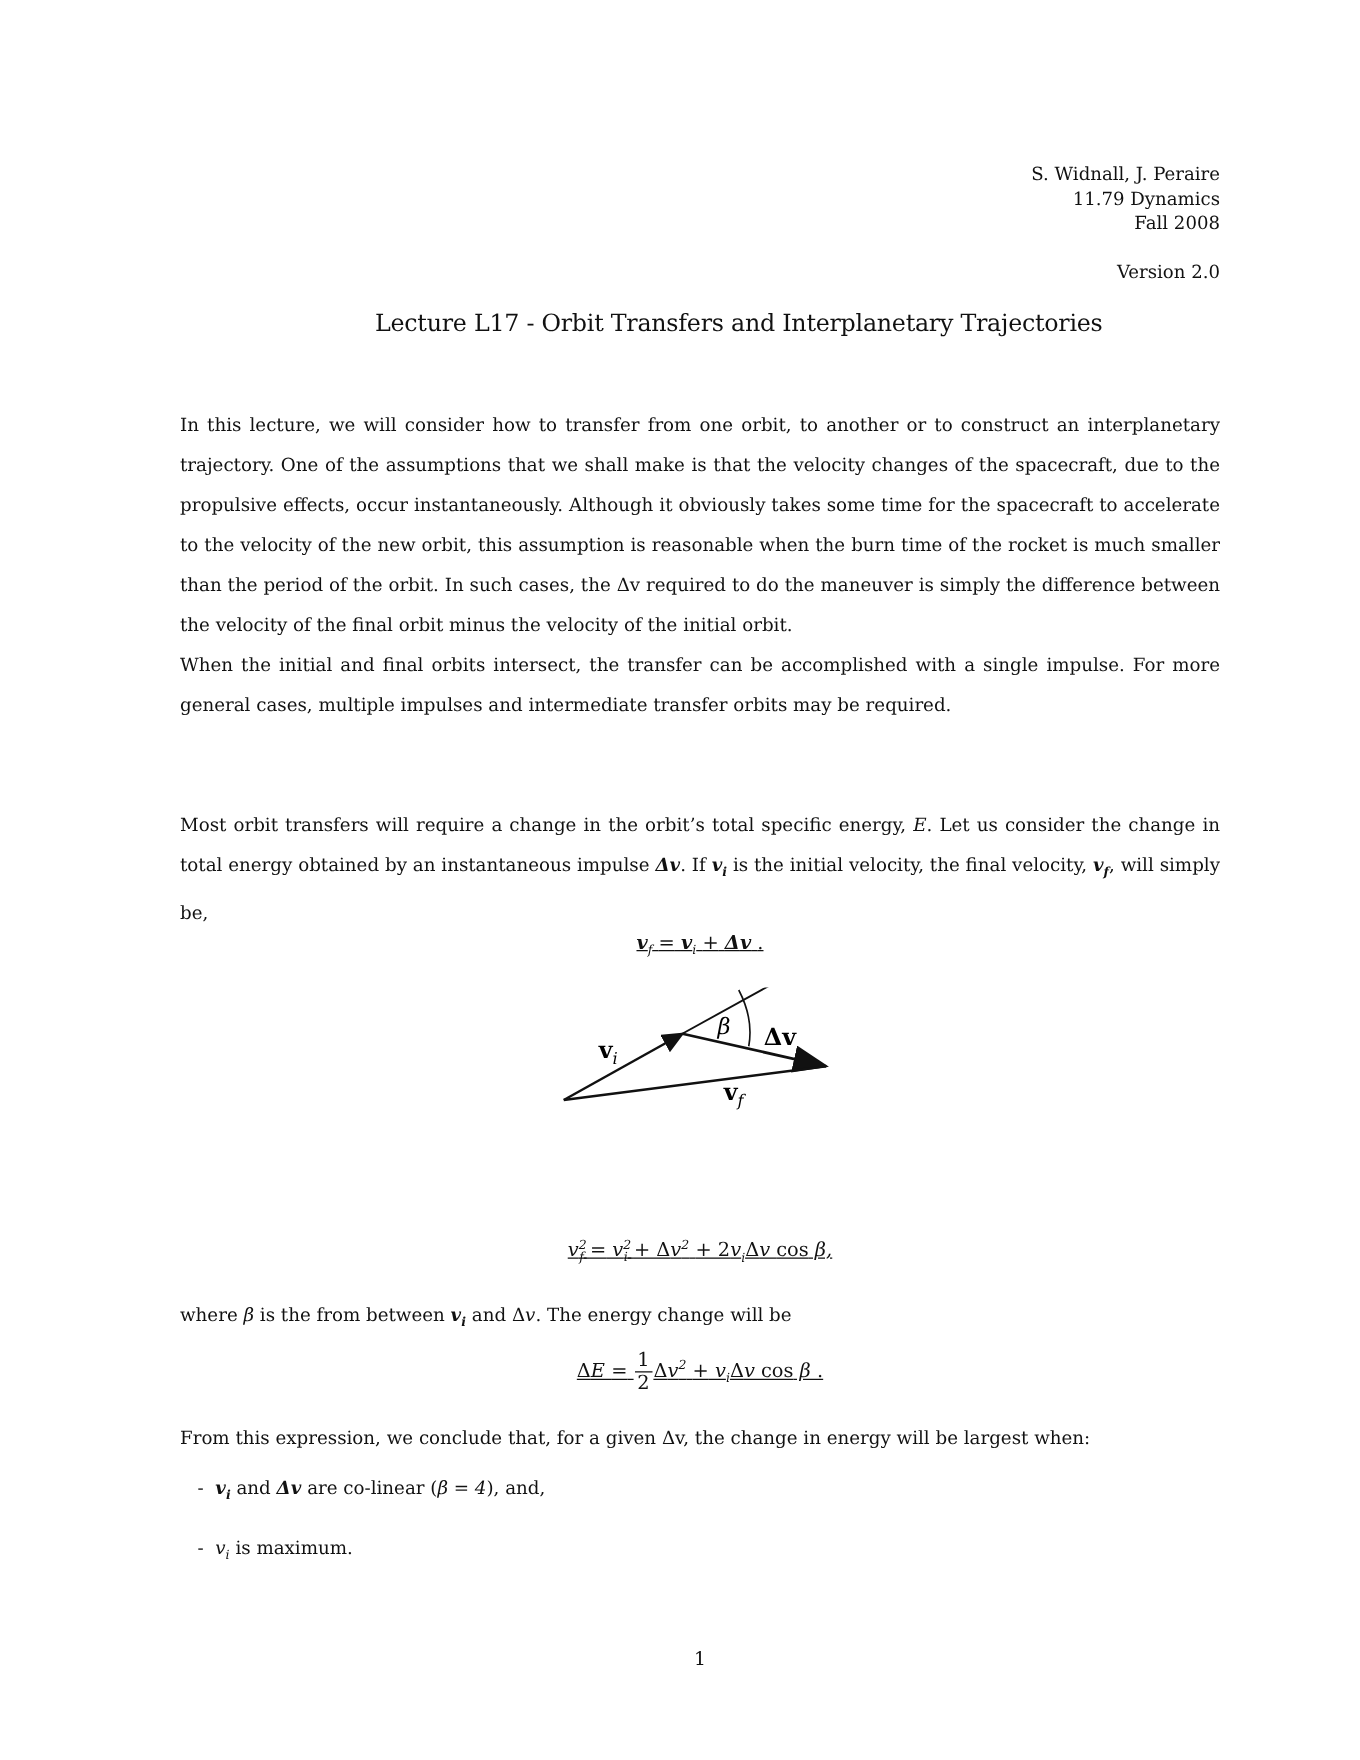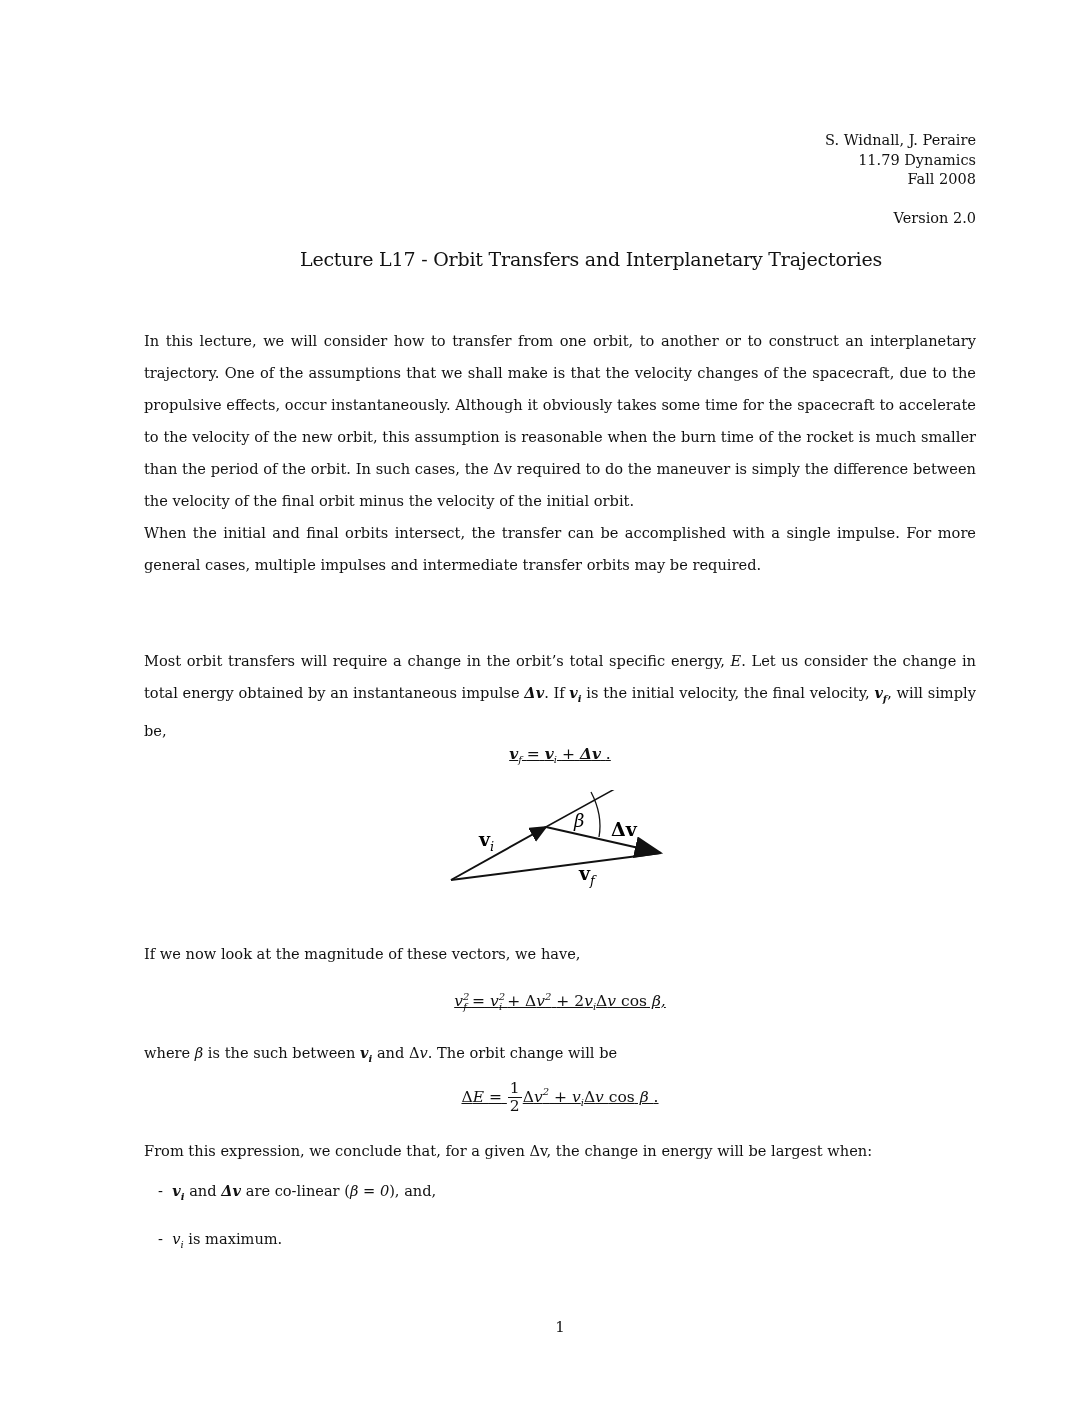--- a/index.html
+++ b/index.html
@@ -75,38 +75,37 @@
     <line x1="103" y1="38" x2="190" y2="-10" stroke="#111" stroke-width="1.5"></line>
     <line x1="105" y1="37" x2="220" y2="63" stroke="#111" stroke-width="2.2" marker-end="url(#ah2)"></line>
     <line x1="10" y1="90" x2="220" y2="63" stroke="#111" stroke-width="2"></line>
     <path d="M150,2 Q162,25 158,47" stroke="#111" stroke-width="1.3" fill="none"></path>
     <text x="38" y="56" font-size="19" font-weight="bold" font-family="DejaVu Serif, serif">v<tspan dy="5" font-size="13" font-style="italic" font-weight="normal">i</tspan></text>
     <text x="133" y="37" font-size="18" font-style="italic" font-family="DejaVu Serif, serif">β</text>
     <text x="170" y="46" font-size="19" font-weight="bold" font-family="DejaVu Serif, serif">Δv</text>
     <text x="138" y="90" font-size="19" font-weight="bold" font-family="DejaVu Serif, serif">v<tspan dy="5" font-size="13" font-style="italic" font-weight="normal">f</tspan></text>
   </svg>
 
-  <div class="body-text" style="top:938px">If we now look at the magnitude of these vectors, we have,</div>
 
   <div class="eq" style="top:991px">
     v<sup style="font-size:10px">2</sup><sub style="font-size:10px;margin-left:-6px">f</sub> <span class="upright">=</span> v<sup style="font-size:10px">2</sup><sub style="font-size:10px;margin-left:-6px">i</sub> <span class="upright">+ Δ</span>v<sup style="font-size:10px">2</sup> <span class="upright">+ 2</span>v<sub style="font-size:10px">i</sub><span class="upright">Δ</span>v <span class="upright">cos</span> β,
   </div>
 
   <div class="body-text" style="top:1037px">
-    <span>where </span><i class="m">β</i><span> is the such between </span><b class="v">v<sub style="font-size:10px">i</sub></b><span> and </span><span>Δ</span><i class="m">v</i><span>. The orbit change will be</span>
+    <span>where </span><i class="m">β</i><span> is the from between </span><b class="v">v<sub style="font-size:10px">i</sub></b><span> and </span><span>Δ</span><i class="m">v</i><span>. The energy change will be</span>
   </div>
 
   <div class="eq" style="top:1080px">
     <span class="upright">Δ</span>E <span class="upright">=</span> <span class="frac"><span class="num">1</span><span>2</span></span><span class="upright">Δ</span>v<sup style="font-size:10px">2</sup> <span class="upright">+</span> v<sub style="font-size:10px">i</sub><span class="upright">Δ</span>v <span class="upright">cos</span> β <span class="upright">.</span>
   </div>
 
   <div class="body-text" style="top:1135px">From this expression, we conclude that, for a given Δv, the change in energy will be largest when:</div>
 
   <div class="bullet" style="top:1182px">
-    <span>-</span>&nbsp; <b class="v">v<sub style="font-size:10px">i</sub></b><span> and </span><b class="v">Δv</b><span> are co-linear (</span><i class="m">β = 0</i><span>), and,</span>
+    <span>-</span>&nbsp; <b class="v">v<sub style="font-size:10px">i</sub></b><span> and </span><b class="v">Δv</b><span> are co-linear (</span><i class="m">β = 4</i><span>), and,</span>
   </div>
 
   <div class="bullet" style="top:1230px">
     <span>-</span>&nbsp; <i class="m">v<sub style="font-size:10px">i</sub></i><span> is maximum.</span>
   </div>
 
   <div class="page-number">1</div>
 </div>
 
 </body></html>

